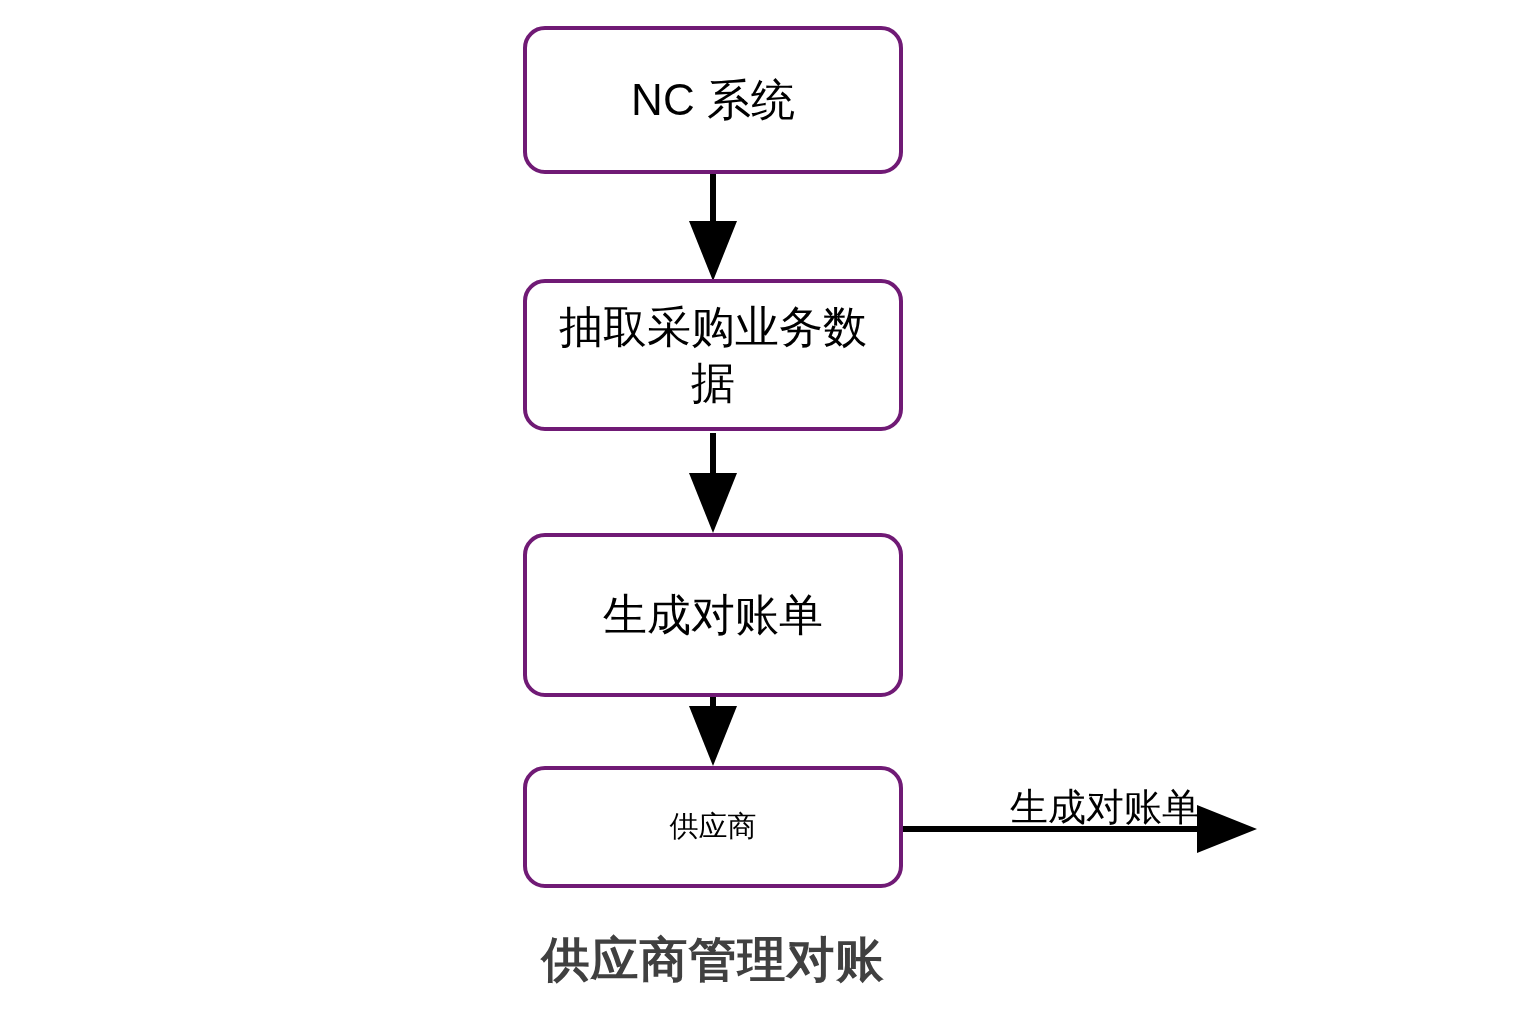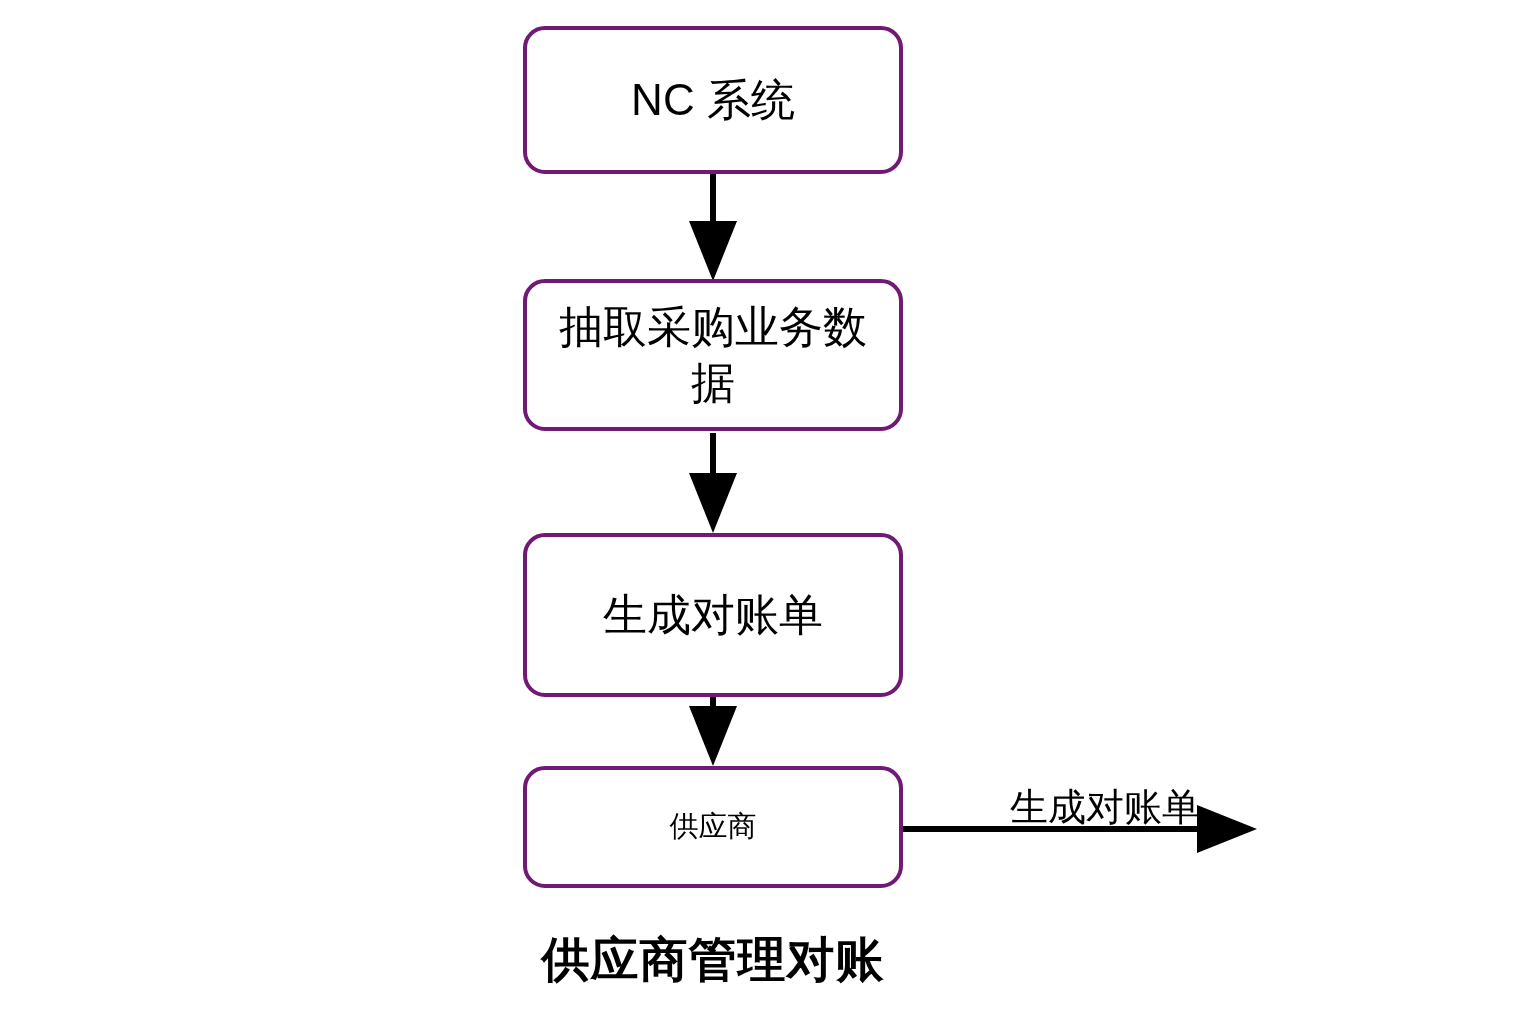--- a/index.html
+++ b/index.html
@@ -64,21 +64,21 @@
     font-size: 29px;
   }
   #diagram-caption {
     position: absolute;
     left: 443px;
     top: 928px;
     width: 540px;
     text-align: center;
     font-size: 48px;
     font-weight: bold;
-    color: #000000;
+    color: #404040;
     letter-spacing: 1px;
   }
   #edge-label-confirm {
     position: absolute;
     left: 985px;
     top: 782px;
     width: 240px;
     text-align: center;
     font-size: 38px;
     color: #000000;

